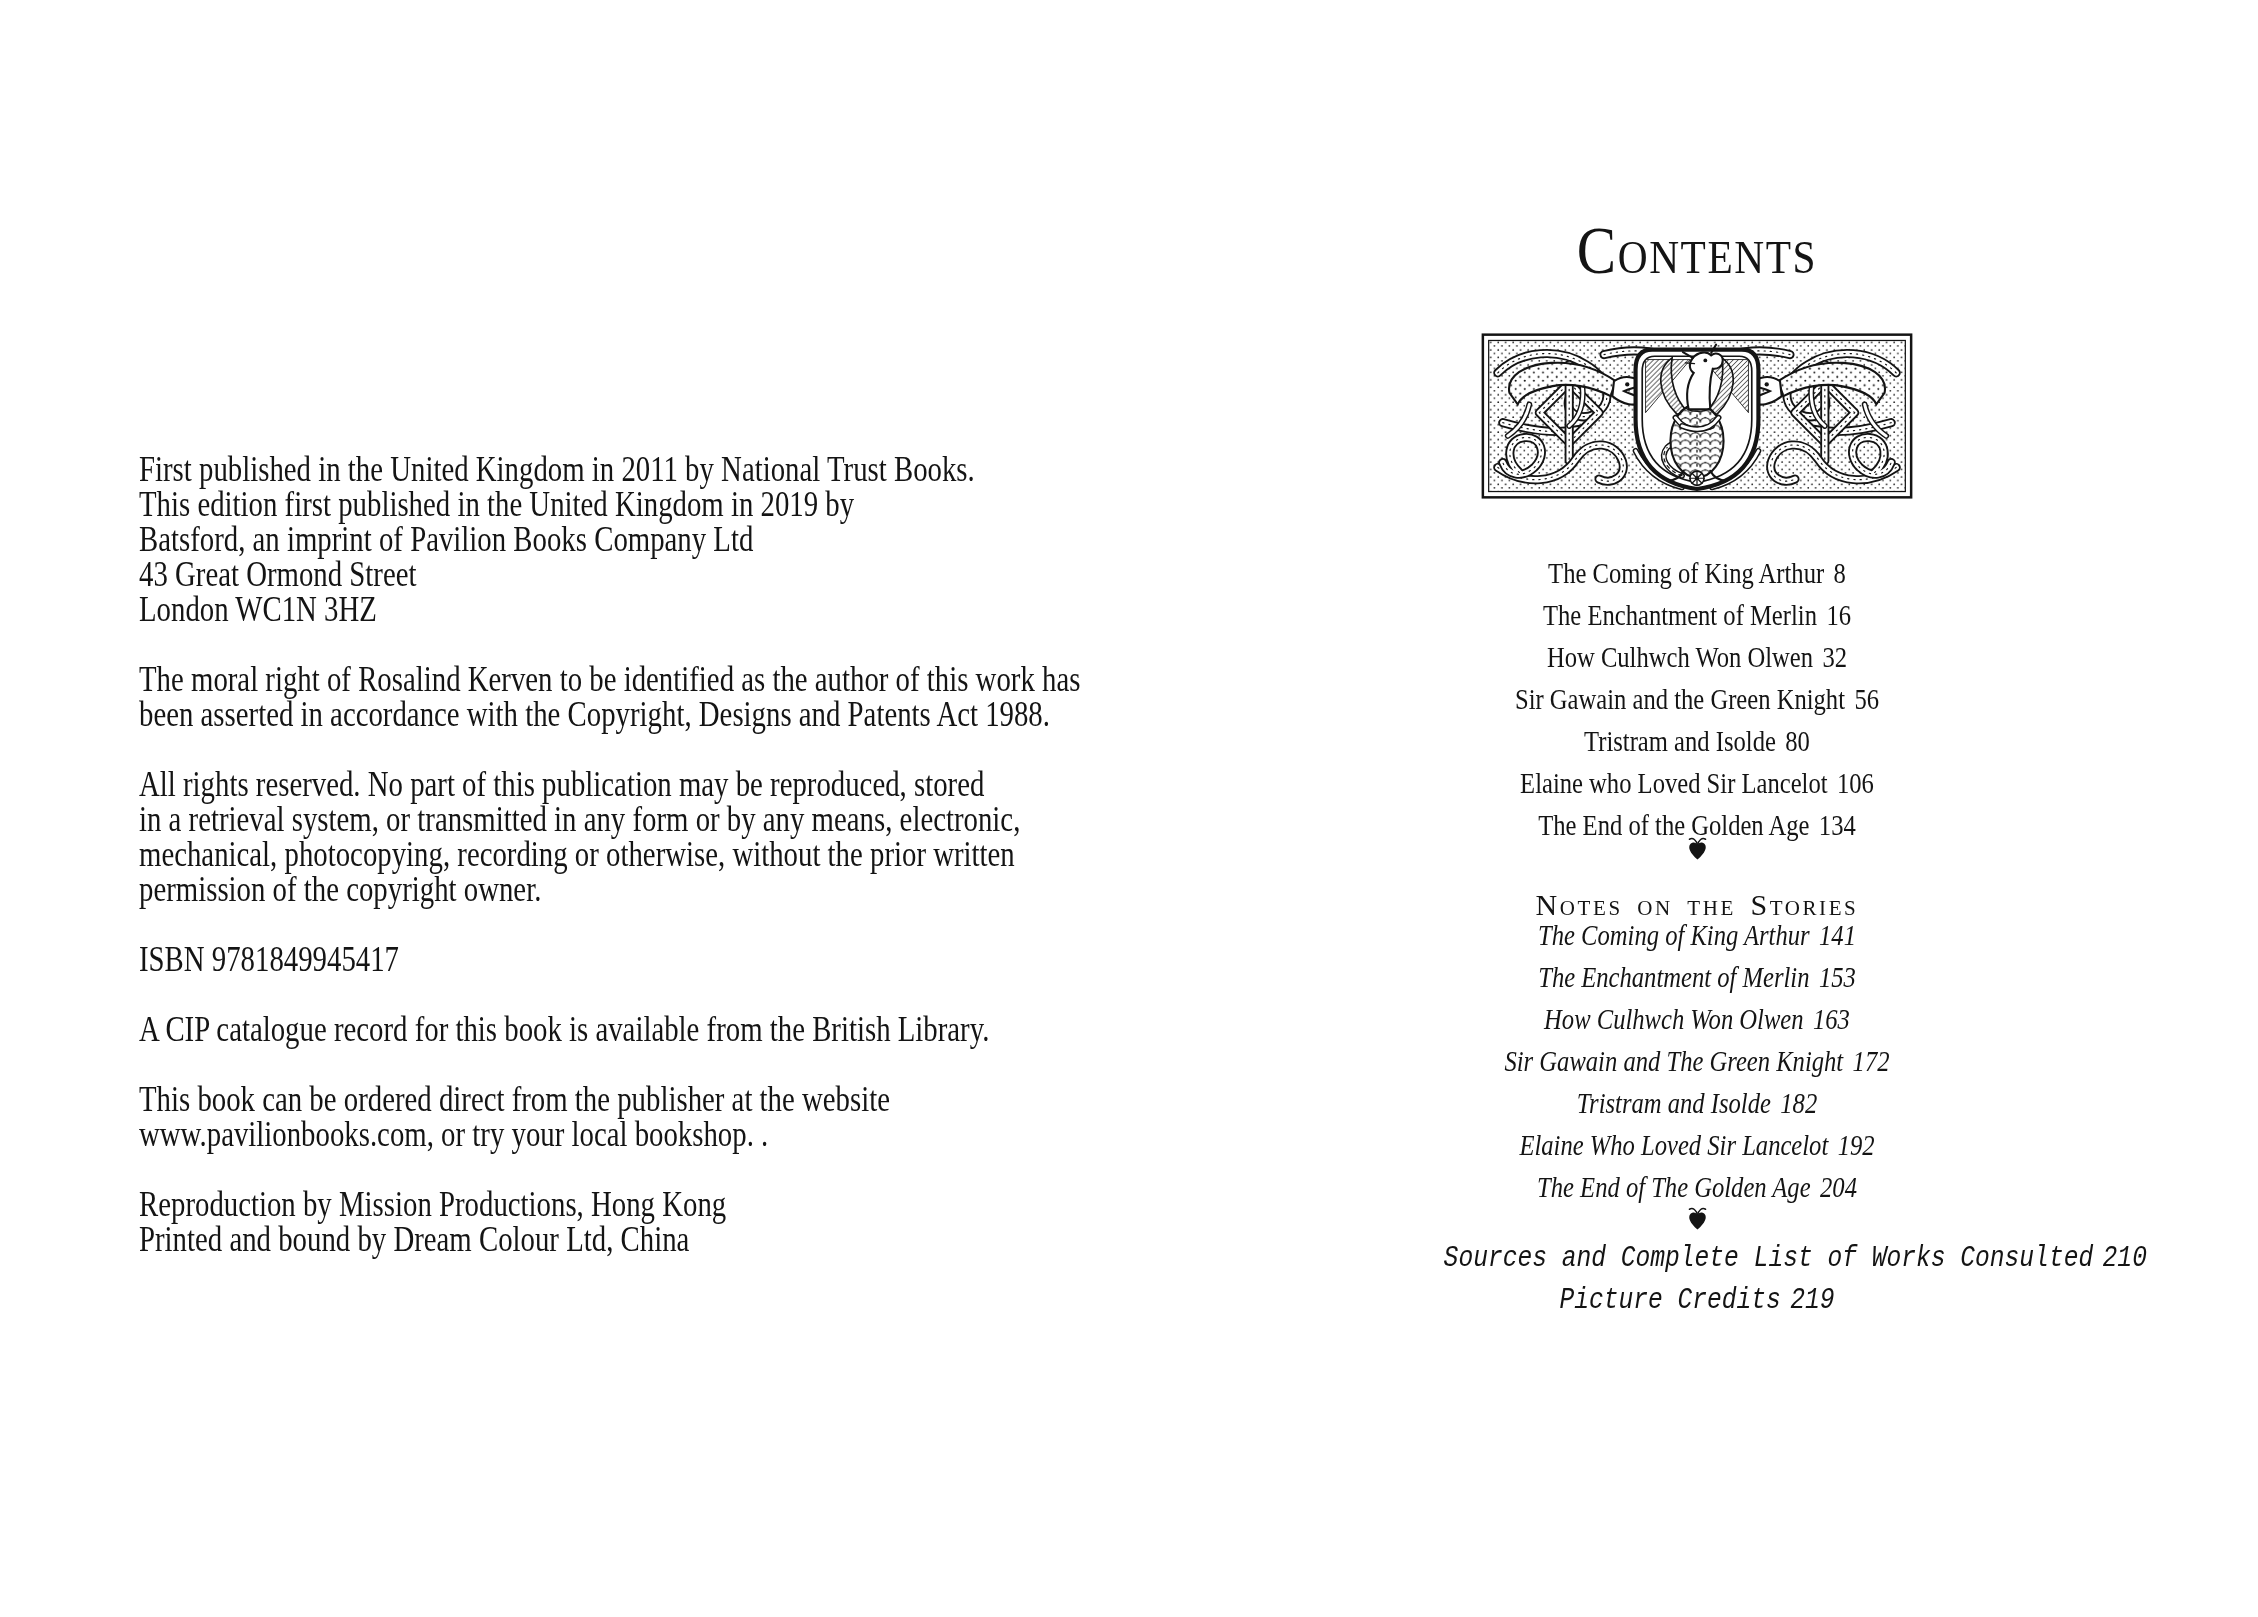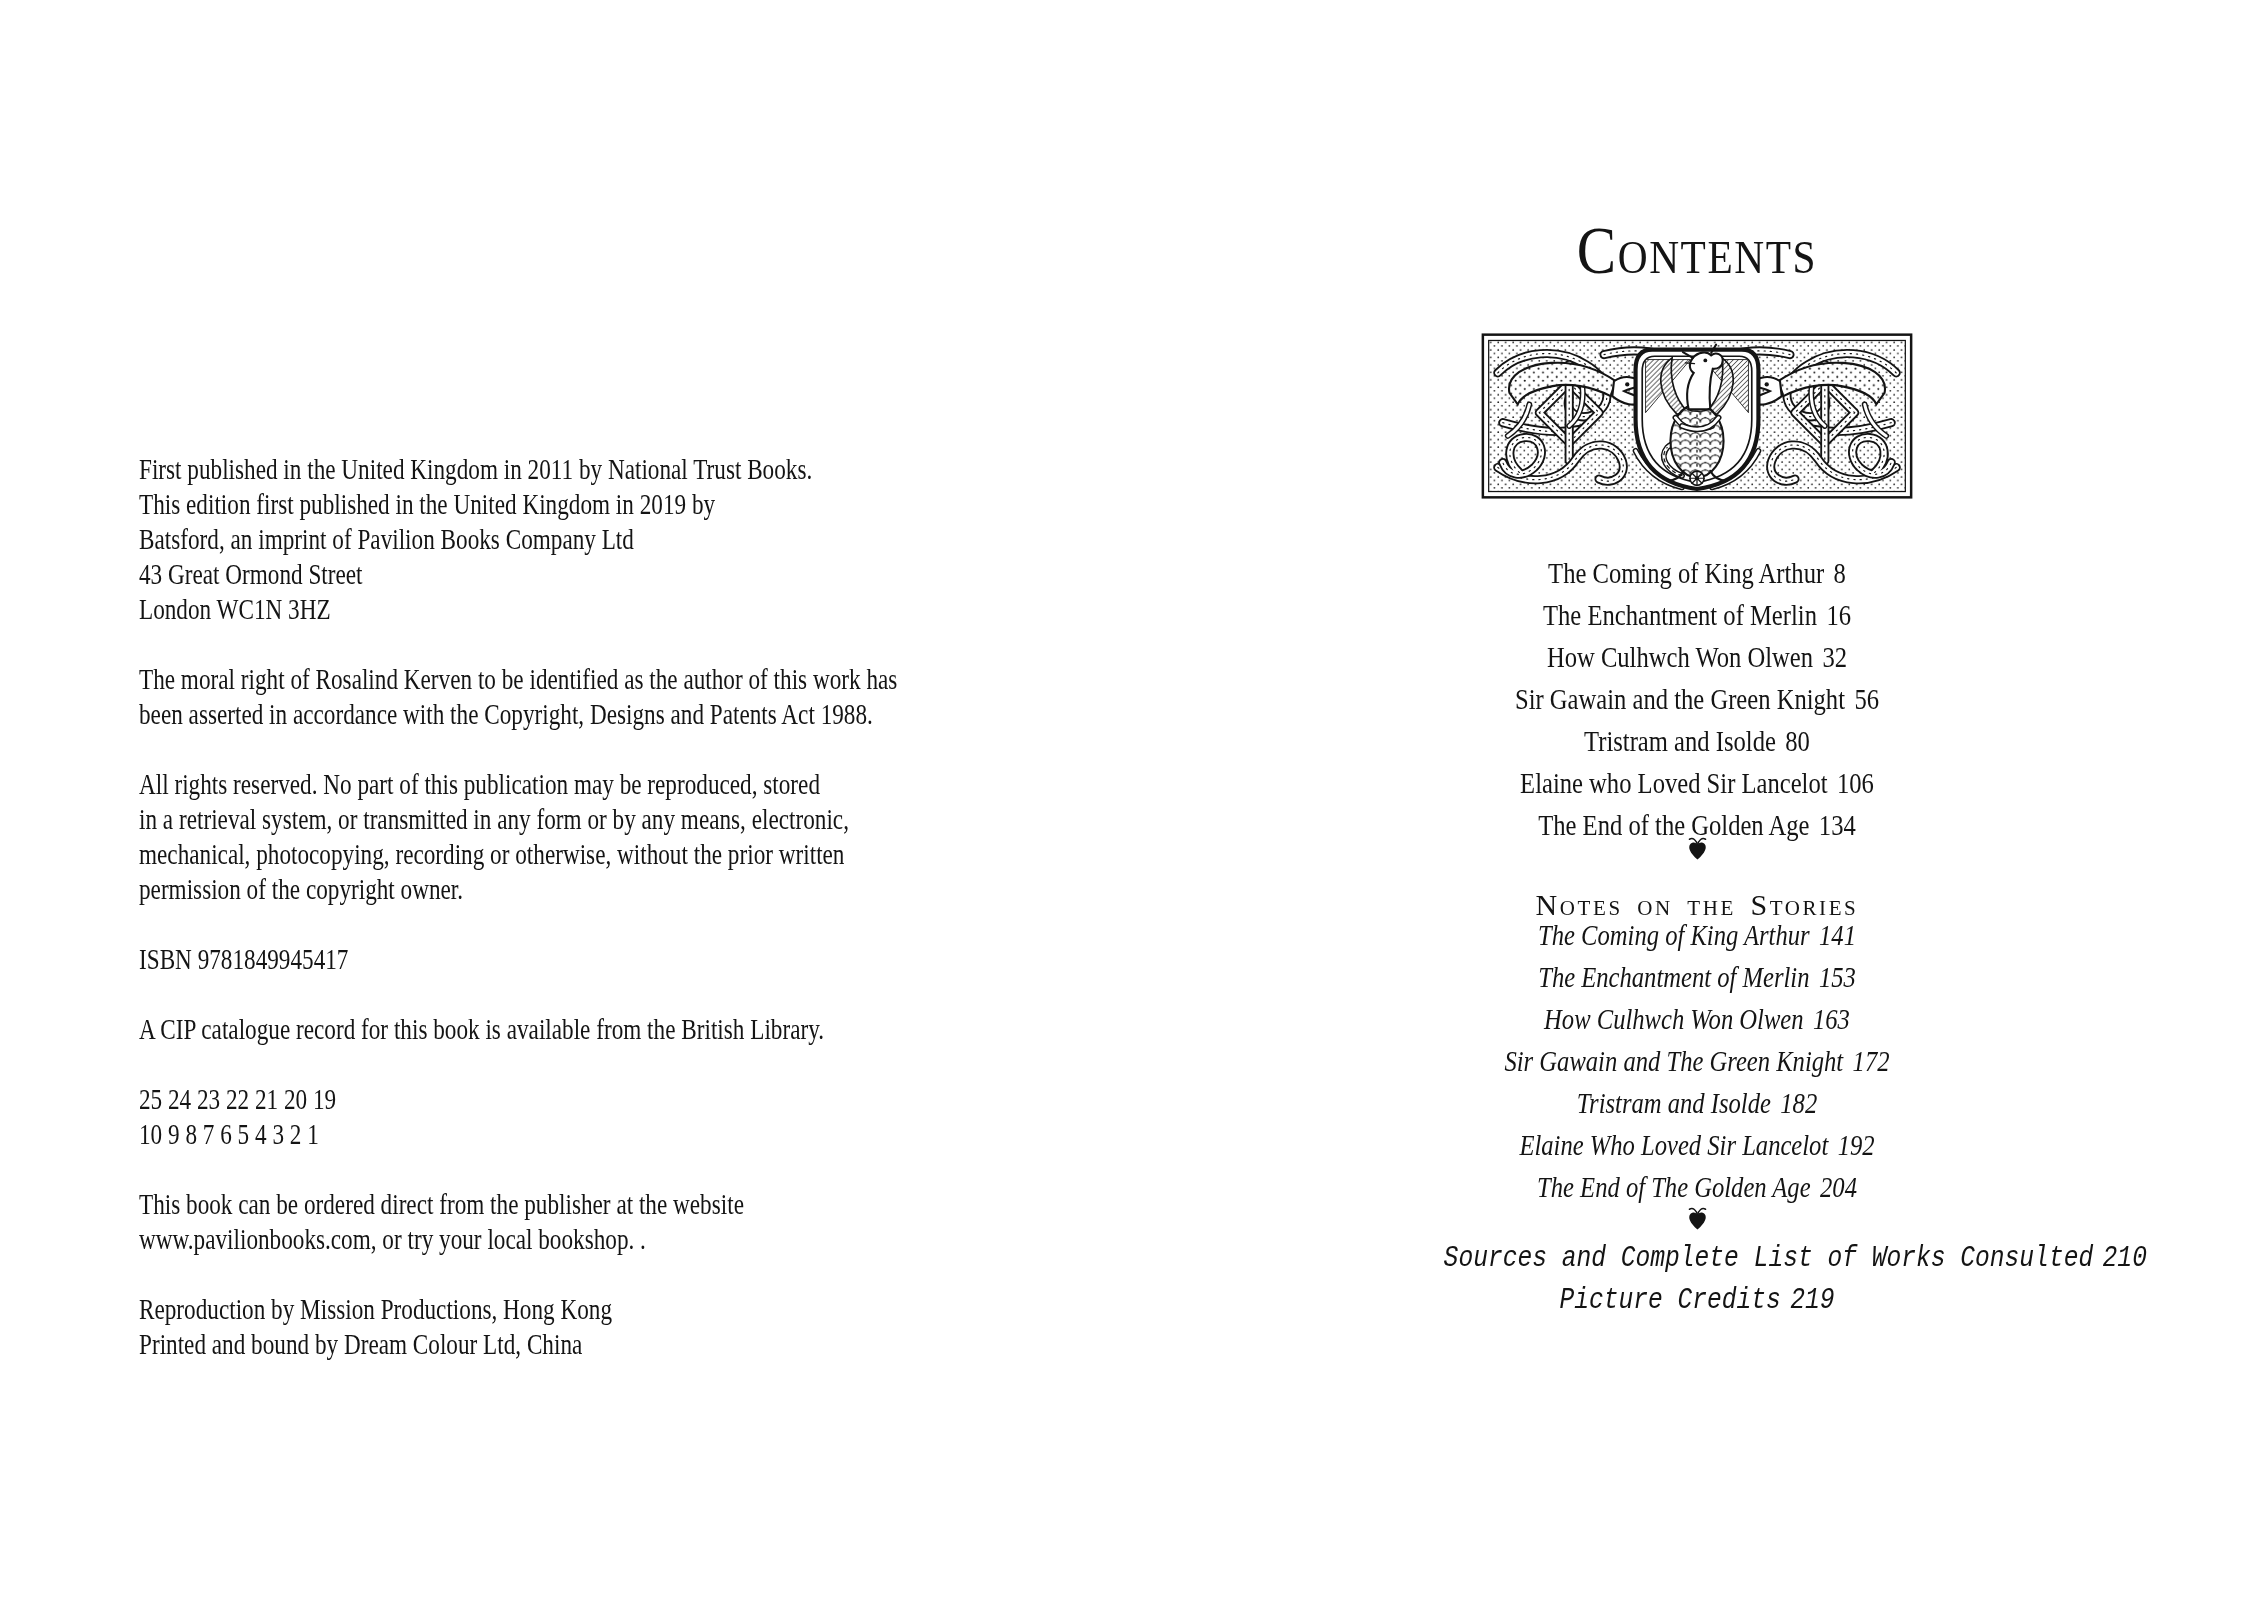--- a/index.html
+++ b/index.html
@@ -4,21 +4,21 @@
 <style>
   html,body{margin:0;padding:0;}
   body{
     width:2258px;height:1617px;position:relative;overflow:hidden;
     background:#ffffff;color:#141414;
     font-family:"Liberation Serif", serif;
   }
   
   .left-page-text{
     position:absolute;left:139px;top:452px;width:1015px;
-    font-size:29px;
+    font-size:36px;
   }
   .para{margin:0 0 35px 0;}
   .cline{
     line-height:35px;white-space:pre;
     transform:scaleX(0.80);transform-origin:0 50%;
   }
   
   .rcol{position:absolute;left:1388px;width:618px;text-align:center;}
   .contents-title{
     top:213px;font-size:67px;line-height:74px;
@@ -72,24 +72,20 @@
     <div class="cline">All rights reserved. No part of this publication may be reproduced, stored</div>
     <div class="cline">in a retrieval system, or transmitted in any form or by any means, electronic,</div>
     <div class="cline">mechanical, photocopying, recording or otherwise, without the prior written</div>
     <div class="cline">permission of the copyright owner.</div>
   </div>
   <div class="para">
     <div class="cline">ISBN 9781849945417</div>
   </div>
   <div class="para">
     <div class="cline">A CIP catalogue record for this book is available from the British Library.</div>
-  </div>
-  <div class="para">
-    <div class="cline">25 24 23 22 21 20 19</div>
-    <div class="cline">10 9 8 7 6 5 4 3 2 1</div>
   </div>
   <div class="para">
     <div class="cline">This book can be ordered direct from the publisher at the website</div>
     <div class="cline">www.pavilionbooks.com, or try your local bookshop. .</div>
   </div>
   <div class="para">
     <div class="cline">Reproduction by Mission Productions, Hong Kong</div>
     <div class="cline">Printed and bound by Dream Colour Ltd, China</div>
   </div>
 </div>

